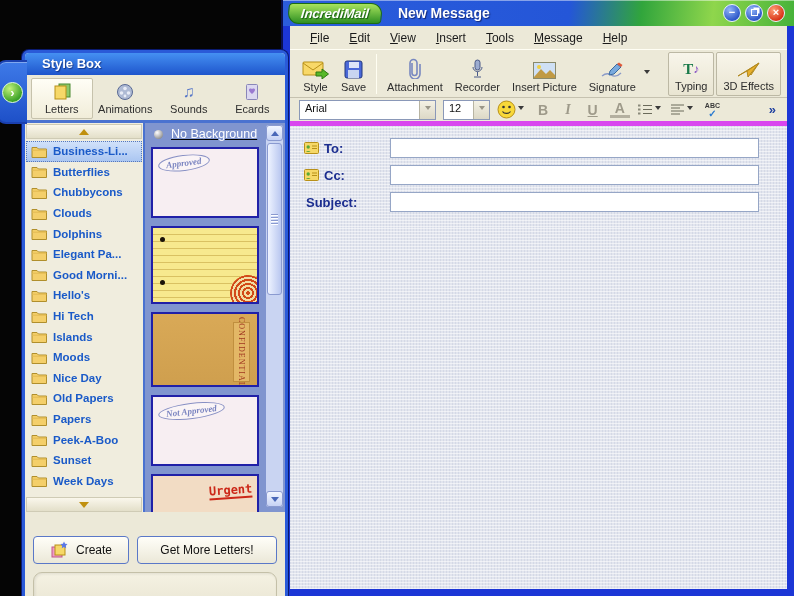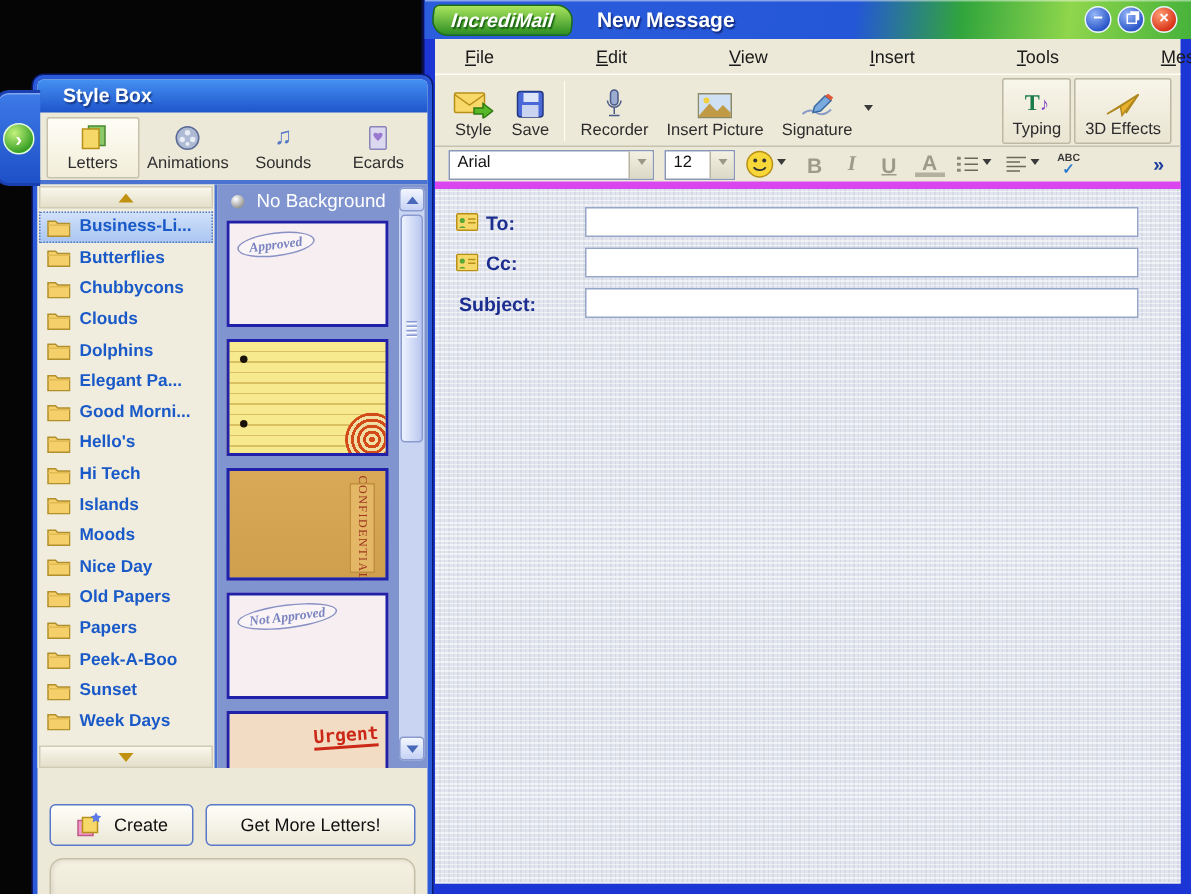--- a/index.html
+++ b/index.html
@@ -30,21 +30,21 @@
   .cw-buttons { margin-left:auto; display:flex; gap:4px; margin-right:9px; }
   .wbtn { width:18px; height:18px; border-radius:50%; border:1px solid #eaf2ff;
     color:#fff; font-size:11px; font-weight:bold; line-height:15px; text-align:center;
     background:radial-gradient(circle at 35% 30%, #93b5f8, #2b56c8 72%); cursor:default; }
   .wbtn.close { background:radial-gradient(circle at 35% 30%, #ff9d74, #d83418 72%); }
   .restore-glyph { display:inline-block; width:7px; height:7px; border:1.5px solid #fff;
     box-shadow:2px -2px 0 -0.5px #fff; margin-top:4px; }
   .cw-content { margin:0 7px 7px; height:563px; background:#ece9d8;
     display:flex; flex-direction:column; }
 
-  .menubar { height:23px; display:flex; align-items:center; padding-left:10px; flex:none;gap:48px; }
+  .menubar { height:23px; display:flex; align-items:center; padding-left:10px; flex:none; }
   .menu-item { display:inline-block; font-size:12px; color:#1a1a1a; padding:2px 10px; }
   .menu-item::first-letter { text-decoration:underline; }
 
   .toolbar { height:49px; flex:none; display:flex; align-items:center; padding:0 6px;
     border-top:1px solid #fffef4; border-bottom:1px solid #c6c2b0; }
   .tbtn { display:flex; flex-direction:column; align-items:center; justify-content:flex-end;
     gap:2px; padding:3px 6px 3px; height:44px; font-size:11px; color:#2c2c2c; }
   .tsep { width:1px; height:40px; background:#c9c5b3; border-right:1px solid #fffef2; margin:0 4px; }
   .tbox { border:1px solid #bcb8a4; border-radius:2px;
     background:linear-gradient(#f8f5ea,#e9e5d2); margin-left:2px; }
@@ -111,21 +111,21 @@
   .tri-up { width:0; height:0; border-left:5px solid transparent; border-right:5px solid transparent;
     border-bottom:6px solid #c09010; }
   .tri-down { width:0; height:0; border-left:5px solid transparent; border-right:5px solid transparent;
     border-top:6px solid #c09010; }
   .cat-list { flex:1; display:flex; flex-direction:column; padding-top:2px; overflow:hidden; }
   .cat { height:20.6px; flex:none; display:flex; align-items:center; gap:6px;
     padding-left:5px; color:#1a5ac8; font-weight:bold; font-size:11.5px; white-space:nowrap; }
   .cat.selected { background:linear-gradient(#d2e2fa,#a9c5f1);
     outline:1px dotted #5878b8; outline-offset:-1px; }
 
-  .sb-thumbs { flex:1; background:#8095cf; position:relative; overflow:hidden; }
+  .sb-thumbs { flex:1; background:#8095cf; position:relative; overflow:hidden;text-decoration:underline; }
   .nb-header { height:22px; display:flex; align-items:center; gap:8px; padding-left:9px;
     color:#fff; font-size:12.5px; }
   .nb-bullet { width:9px; height:9px; border-radius:50%; flex:none;
     background:radial-gradient(circle at 35% 30%, #ffffff, #8e8e8e 78%); }
   .thumb-col { position:absolute; left:6px; top:24px; width:108px;
     display:flex; flex-direction:column; gap:8px; }
   .thumb { flex:none; border:2px solid #2020a8; position:relative; overflow:hidden; }
   .t-pale { height:71px; background:#f7eef2; }
   .t-yellow { height:78px; background-color:#f7e98e;
     background-image:repeating-linear-gradient(180deg, transparent 0 6px, #d9c162 6px 7px); }
@@ -212,20 +212,26 @@
         <div class="tbtn">
           <svg width="19" height="19" viewBox="0 0 19 19">
               <rect x="1" y="1" width="17" height="17" rx="2" fill="#4a68d8" stroke="#23387f"></rect>
               <rect x="5" y="2" width="10" height="6" fill="#dce4f8"></rect>
               <rect x="4" y="10" width="11" height="8" fill="#c8d4f0"></rect>
             </svg>
           <span>Save</span>
         </div>
         <div class="tsep"></div>
         <div class="tbtn">
+          <svg width="13" height="21" viewBox="0 0 13 21">
+              <path d="M4 5 v10 a2.5 2.5 0 0 0 5 0 V5 a3.5 3.5 0 0 0 -7 0 v11 a5 5 0 0 0 10 0 V6" fill="none" stroke="#7888c0" stroke-width="1.6"></path>
+            </svg>
+          <span>Attachment</span>
+        </div>
+        <div class="tbtn">
           <svg width="13" height="20" viewBox="0 0 13 20">
               <rect x="4" y="1" width="5" height="10" rx="2.5" fill="#9cacd0" stroke="#4a5a88"></rect>
               <path d="M2 8 a4.5 4.5 0 0 0 9 0" fill="none" stroke="#4a5a88"></path>
               <line x1="6.5" y1="13" x2="6.5" y2="17" stroke="#4a5a88"></line>
               <line x1="3" y1="18" x2="10" y2="18" stroke="#4a5a88"></line>
             </svg>
           <span>Recorder</span>
         </div>
         <div class="tbtn">
           <svg width="23" height="17" viewBox="0 0 23 17">

